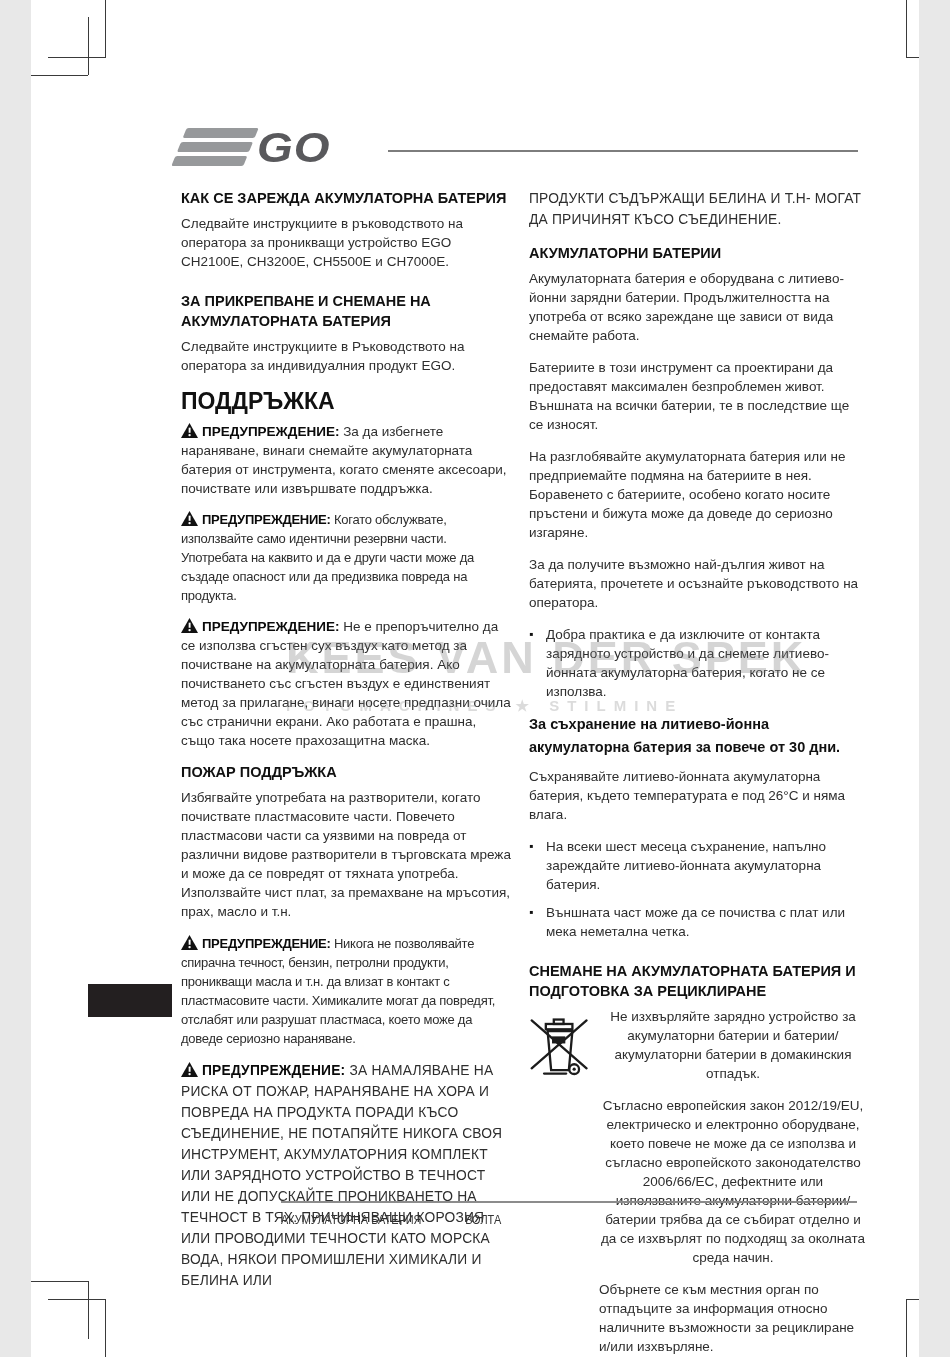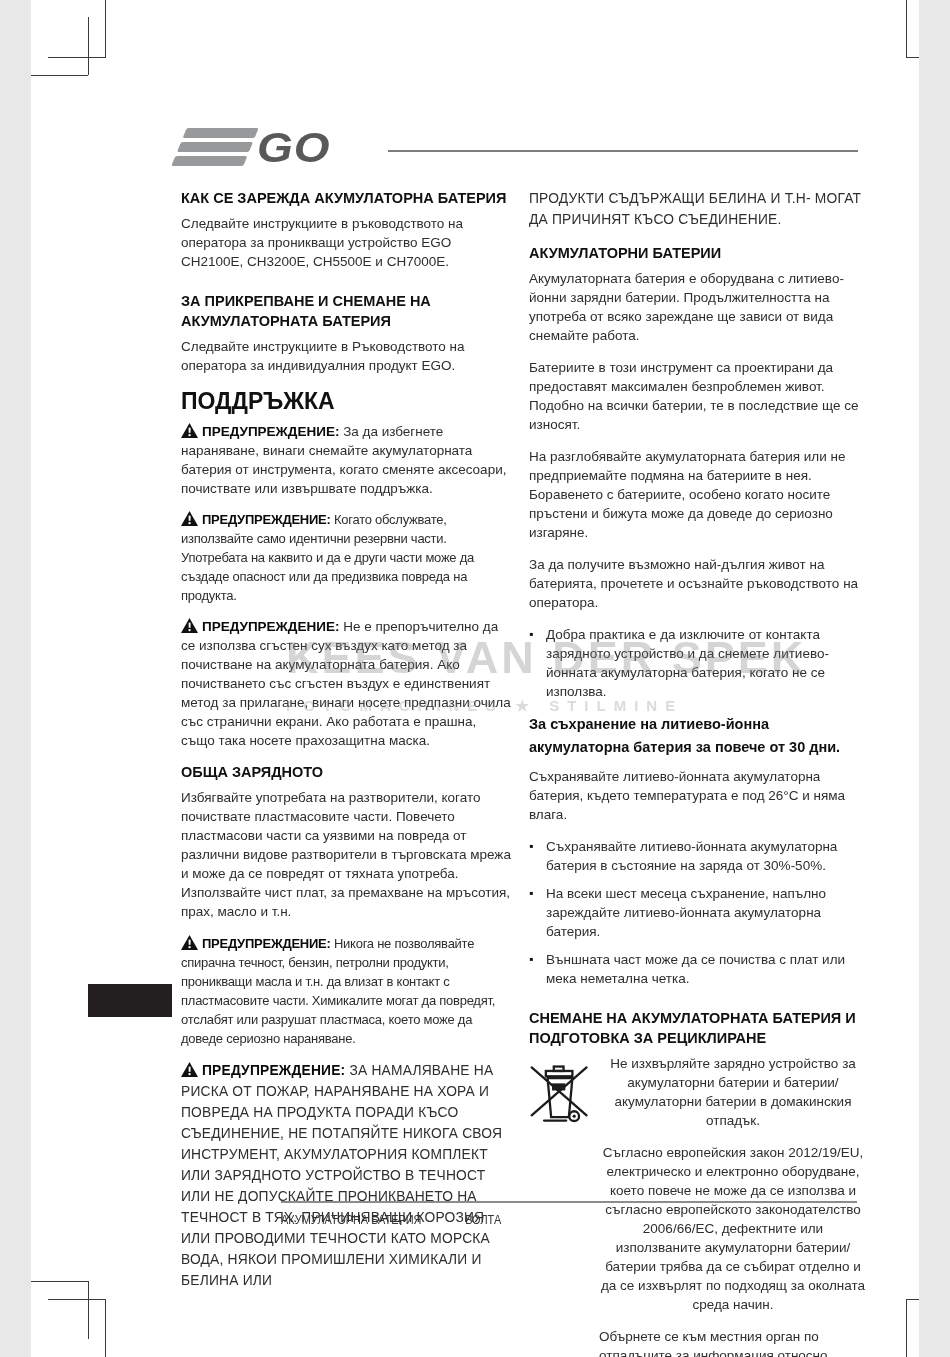--- a/index.html
+++ b/index.html
@@ -113,21 +113,21 @@
 
     <p class="warn">
       <span class="warn-icon"><svg width="17" height="15" viewBox="0 0 24 21">
             <path d="M12 0 L24 21 H0 Z" fill="#111"></path>
             <rect x="10.8" y="6.5" width="2.7" height="7.2" fill="#fff"></rect>
             <circle cx="12.1" cy="17" r="1.7" fill="#fff"></circle>
           </svg></span><b>ПРЕДУПРЕЖДЕНИЕ:</b>
       <span>Не е препоръчително да се използва сгъстен сух въздух като метод за почистване на акумулаторната батерия. Ако почистването със сгъстен въздух е единственият метод за прилагане, винаги носете предпазни очила със странични екрани. Ако работата е прашна, също така носете прахозащитна маска.</span>
     </p>
 
-    <h3>ОБЩА ЗАРЯДНОТО</h3>
+    <h3>ПОЖАР ПОДДРЪЖКА</h3>
     <p>Избягвайте употребата на разтворители, когато почиствате пластмасовите части. Повечето пластмасови части са уязвими на повреда от различни видове разтворители в търговската мрежа и може да се повредят от тяхната употреба. Използвайте чист плат, за премахване на мръсотия, прах, масло и т.н.</p>
 
     <p class="warn cond">
       <span class="warn-icon"><svg width="17" height="15" viewBox="0 0 24 21">
             <path d="M12 0 L24 21 H0 Z" fill="#111"></path>
             <rect x="10.8" y="6.5" width="2.7" height="7.2" fill="#fff"></rect>
             <circle cx="12.1" cy="17" r="1.7" fill="#fff"></circle>
           </svg></span><b>ПРЕДУПРЕЖДЕНИЕ:</b>
       <span>Никога не позволявайте спирачна течност, бензин, петролни продукти, проникващи масла и т.н. да влизат в контакт с пластмасовите части. Химикалите могат да повредят, отслабят или разрушат пластмаса, което може да доведе сериозно нараняване.</span>
     </p>
@@ -140,33 +140,32 @@
           </svg></span><b>ПРЕДУПРЕЖДЕНИЕ:</b>
       <span>ЗА НАМАЛЯВАНЕ НА РИСКА ОТ ПОЖАР, НАРАНЯВАНЕ НА ХОРА И ПОВРЕДА НА ПРОДУКТА ПОРАДИ КЪСО СЪЕДИНЕНИЕ, НЕ ПОТАПЯЙТЕ НИКОГА СВОЯ ИНСТРУМЕНТ, АКУМУЛАТОРНИЯ КОМПЛЕКТ ИЛИ ЗАРЯДНОТО УСТРОЙСТВО В ТЕЧНОСТ ИЛИ НЕ ДОПУСКАЙТЕ ПРОНИКВАНЕТО НА ТЕЧНОСТ В ТЯХ. ПРИЧИНЯВАЩИ КОРОЗИЯ ИЛИ ПРОВОДИМИ ТЕЧНОСТИ КАТО МОРСКА ВОДА, НЯКОИ ПРОМИШЛЕНИ ХИМИКАЛИ И БЕЛИНА ИЛИ</span>
     </p>
   </div>
 
   <div class="col col-right">
     <p class="caps">ПРОДУКТИ СЪДЪРЖАЩИ БЕЛИНА И Т.Н- МОГАТ ДА ПРИЧИНЯТ КЪСО СЪЕДИНЕНИЕ.</p>
 
     <h3>АКУМУЛАТОРНИ БАТЕРИИ</h3>
     <p>Акумулаторната батерия е оборудвана с литиево-йонни зарядни батерии. Продължителността на употреба от всяко зареждане ще зависи от вида снемайте работа.</p>
-    <p>Батериите в този инструмент са проектирани да предоставят максимален безпроблемен живот. Подобно на всички батерии, те в последствие ще се износят.</p>
+    <p>Батериите в този инструмент са проектирани да предоставят максимален безпроблемен живот. Външната на всички батерии, те в последствие ще се износят.</p>
     <p>На разглобявайте акумулаторната батерия или не предприемайте подмяна на батериите в нея. Боравенето с батериите, особено когато носите пръстени и бижута може да доведе до сериозно изгаряне.</p>
     <p>За да получите възможно най-дългия живот на батерията, прочетете и осъзнайте ръководството на оператора.</p>
 
     <div class="bullets">
       <div class="bullet">Добра практика е да изключите от контакта зарядното устройство и да снемете литиево-йонната акумулаторна батерия, когато не се използва.</div>
     </div>
 
     <div class="subhead">За съхранение на литиево-йонна акумулаторна батерия за повече от 30 дни.</div>
     <p>Съхранявайте литиево-йонната акумулаторна батерия, където температурата е под 26°C и няма влага.</p>
 
     <div class="bullets">
-      <div class="bullet">Съхранявайте литиево-йонната акумулаторна батерия в състояние на заряда от 30%-50%.</div>
       <div class="bullet">На всеки шест месеца съхранение, напълно зареждайте литиево-йонната акумулаторна батерия.</div>
       <div class="bullet">Външната част може да се почиства с плат или мека неметална четка.</div>
     </div>
 
     <h3 class="mt">СНЕМАНЕ НА АКУМУЛАТОРНАТА БАТЕРИЯ И ПОДГОТОВКА ЗА РЕЦИКЛИРАНЕ</h3>
 
     <div class="weee">
       <div class="weee-iconbox">
         <svg width="62" height="72" viewBox="0 0 70 80">
           <g stroke="#1c1c1c" stroke-width="2.6" fill="none" stroke-linecap="round">

